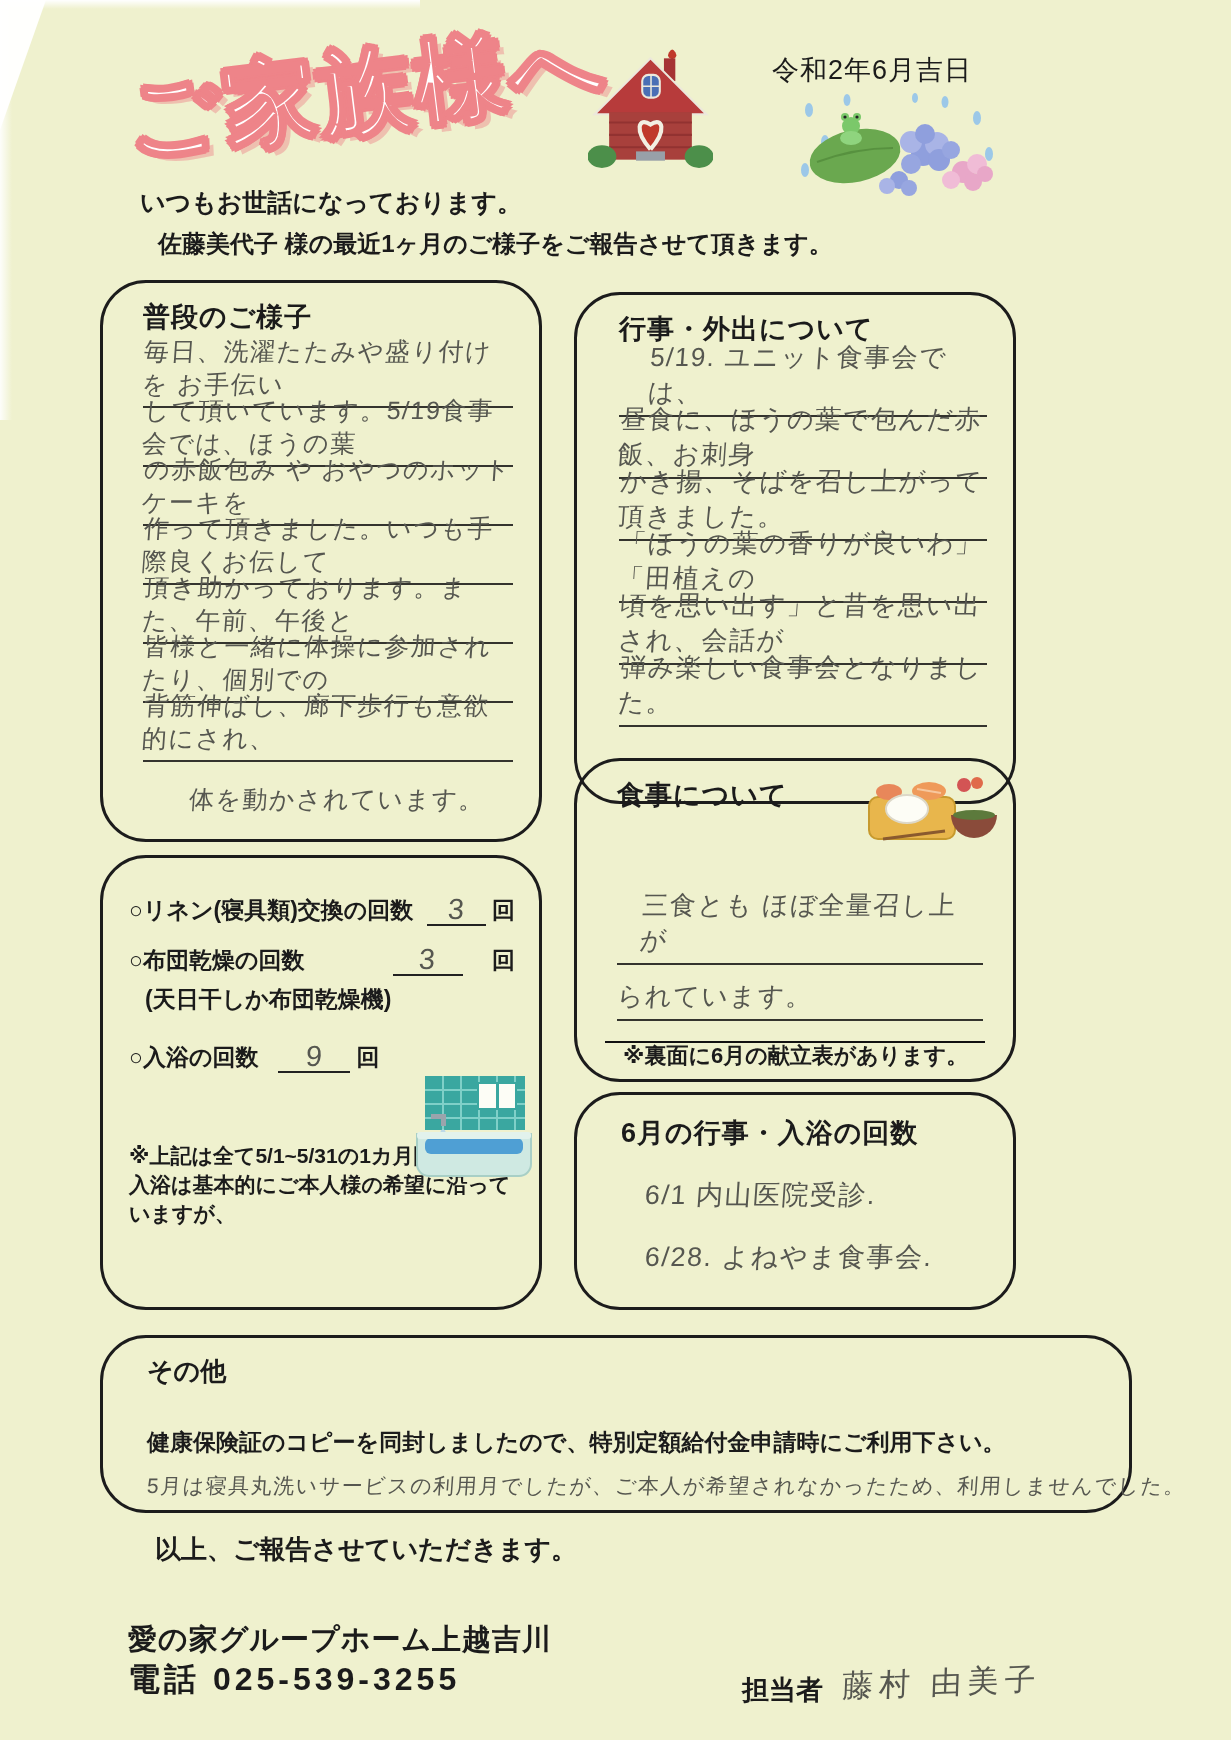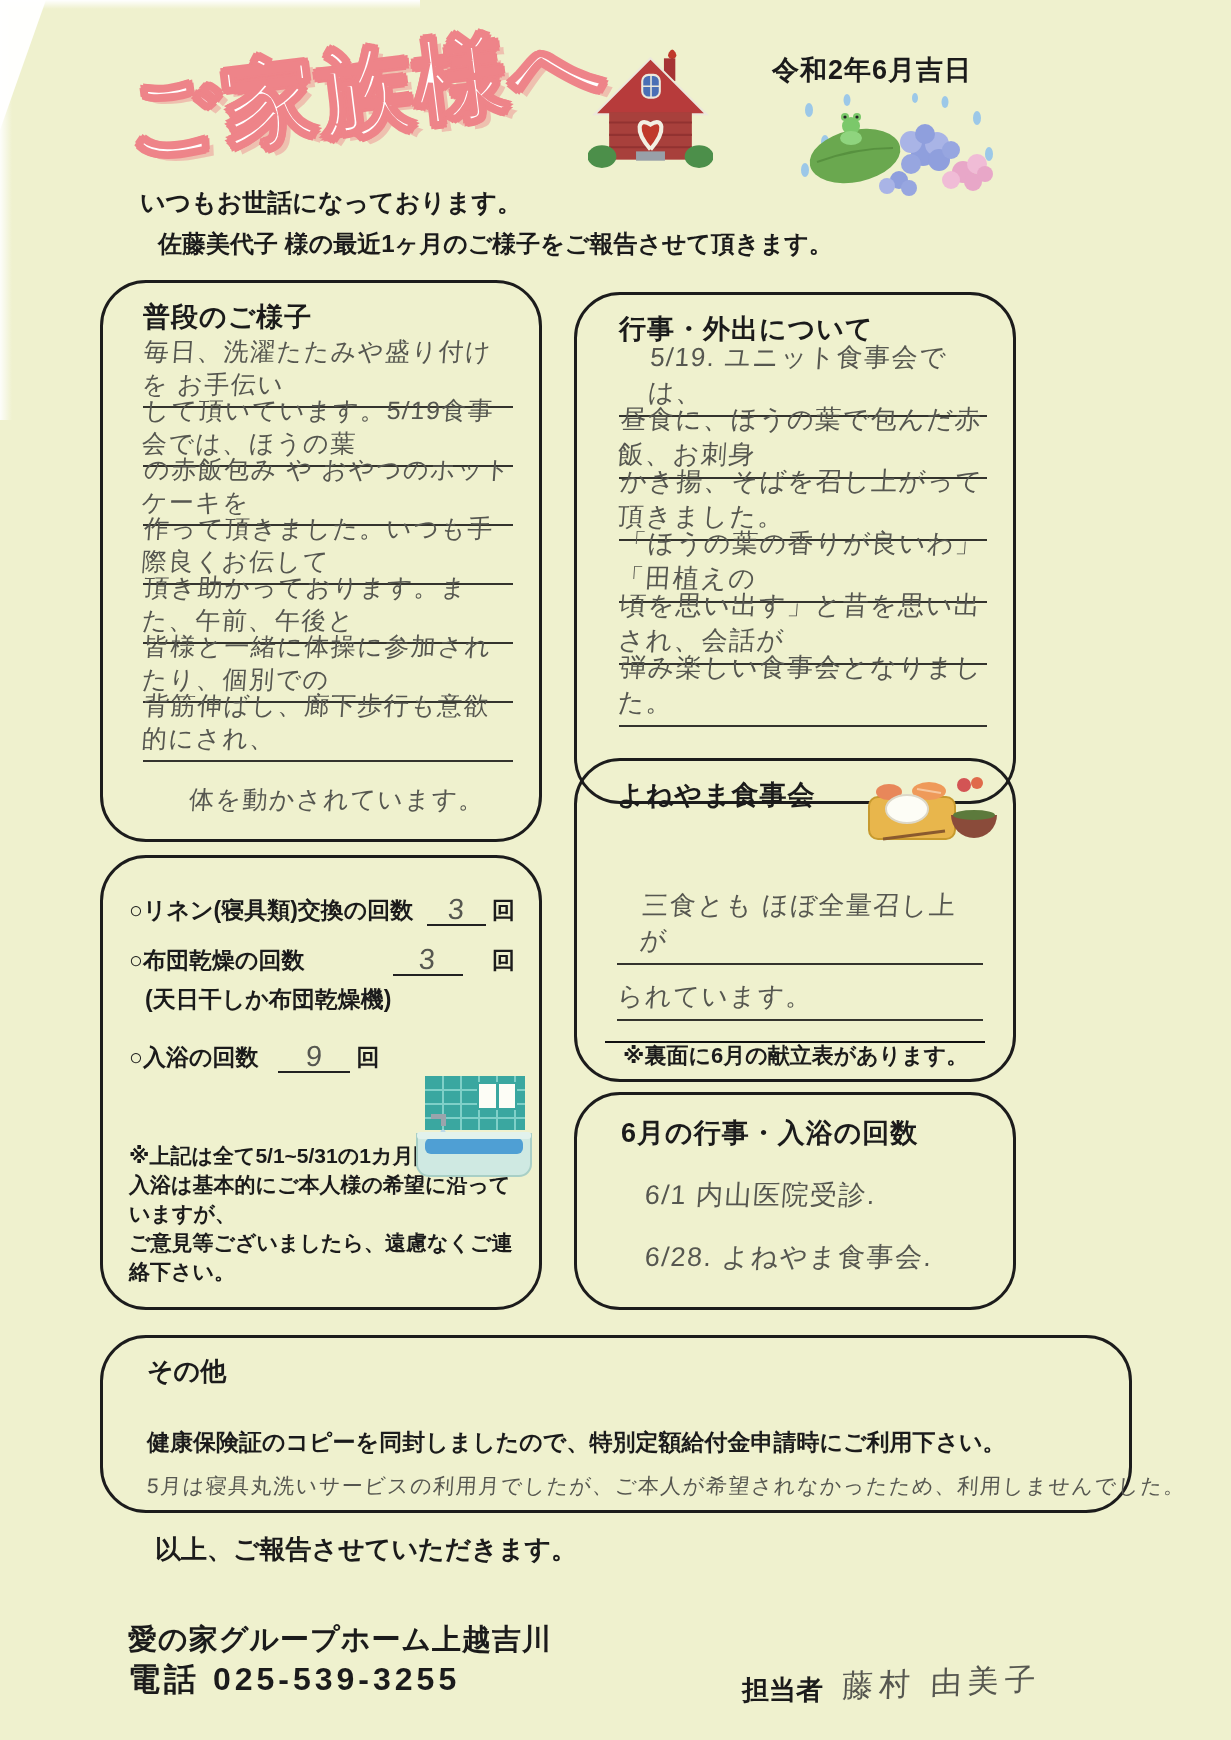--- a/index.html
+++ b/index.html
@@ -26,21 +26,21 @@
     color:#fff;
     text-shadow:
       -3px -3px 0 #ee8489, 3px -3px 0 #ee8489,
       -3px  3px 0 #ee8489, 3px  3px 0 #ee8489,
        0   -4px 0 #ee8489, 0    4px 0 #ee8489,
       -4px  0   0 #ee8489, 4px  0   0 #ee8489,
        7px  7px 0 rgba(238,132,137,.45);
     -webkit-text-stroke:2px #ee8489;
     white-space:nowrap;
   }
-  .date-line{left:772px;top:52px;font-size:27px;font-weight:bold;letter-spacing:1px;}
+  .date-line{left:772px;top:52px;font-size:27px;font-weight:normal;letter-spacing:1px;}
   .greeting{left:140px;top:186px;font-size:25px;font-weight:bold;}
   .intro{left:158px;top:228px;font-size:24px;font-weight:bold;}
 
   
   .rbox{position:absolute;border:3px solid #1c1c1c;border-radius:46px;box-sizing:border-box;}
   .rbox .box-title{font-weight:bold;font-size:27px;letter-spacing:1px;}
 
   
   .hand{
     color:#565750;font-weight:normal;letter-spacing:1.5px;
@@ -219,21 +219,21 @@
       <div class="hline">
           <span class="hand">頃を思い出す」と昔を思い出され、会話が</span>
         </div>
       <div class="hline">
           <span class="hand">弾み楽しい食事会となりました。</span>
         </div>
     </div>
   </div>
 
   <div class="rbox box-meals">
-    <div class="box-title">よねやま食事会</div>
+    <div class="box-title">食事について</div>
     <div class="abs" style="right:14px;top:6px;">
       <svg width="132" height="88" viewBox="0 0 132 88">
         <rect x="2" y="30" width="86" height="42" rx="9" fill="#e8b64c" stroke="#c79a2e" stroke-width="2"></rect>
         <ellipse cx="22" cy="25" rx="13" ry="8" fill="#e8875a"></ellipse>
         <ellipse cx="62" cy="24" rx="17" ry="9" fill="#ef9a5a"></ellipse>
         <line x1="50" y1="22" x2="74" y2="26" stroke="#f7c79e" stroke-width="2"></line>
         <ellipse cx="40" cy="42" rx="21" ry="14" fill="#fdfdf6" stroke="#ddd8c8" stroke-width="2"></ellipse>
         <circle cx="97" cy="18" r="7" fill="#d35454"></circle>
           <circle cx="110" cy="16" r="6" fill="#e06a4a"></circle>
         <path d="M84 48 a23 23 0 0 0 46 0 z" fill="#8a4b3a"></path>
@@ -290,21 +290,20 @@
         <rect x="26" y="38" width="5" height="12" fill="#9aa4ac"></rect>
         <circle cx="28" cy="56" r="2.5" fill="#bcd8e8"></circle>
         <path d="M2 58 h114 v30 a12 12 0 0 1 -12 12 h-90 a12 12 0 0 1 -12 -12 z" fill="#cfe9e2" stroke="#a8cfc6" stroke-width="2"></path>
         <rect x="10" y="62" width="98" height="16" rx="6" fill="#4f9fd4"></rect>
         <rect x="2" y="56" width="114" height="7" rx="3" fill="#e2f2ec"></rect>
       </svg>
     </div>
     <div class="counts-note">
       <div>※上記は全て5/1~5/31の1カ月間です。</div>
       <div>入浴は基本的にご本人様の希望に沿っていますが、</div>
-      <div>ご意見等ございましたら、遠慮なくご連絡下さい。</div>
     </div>
   </div>
 
   <div class="rbox box-schedule">
     <div class="box-title">6月の行事・入浴の回数</div>
     <div class="sched-line"><span class="hand">6/1 内山医院受診.</span></div>
     <div class="sched-line"><span class="hand">6/28. よねやま食事会.</span></div>
   </div>
 
   <div class="rbox box-other">

